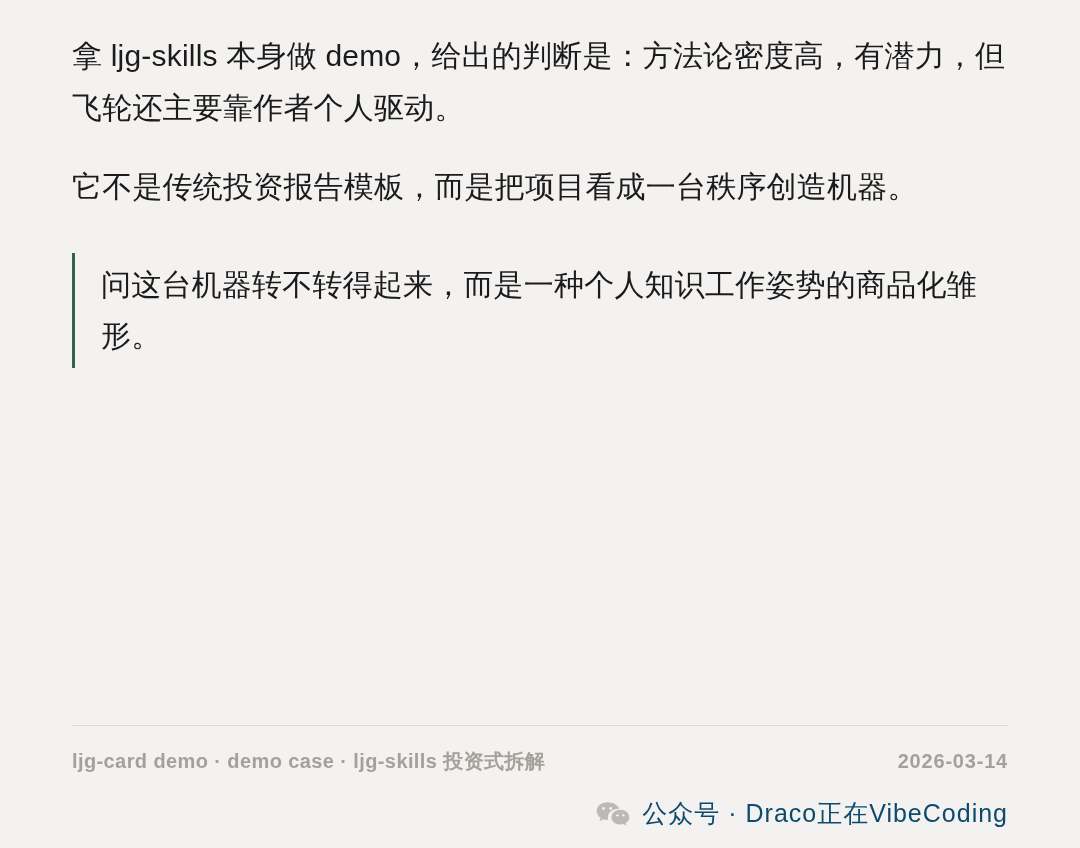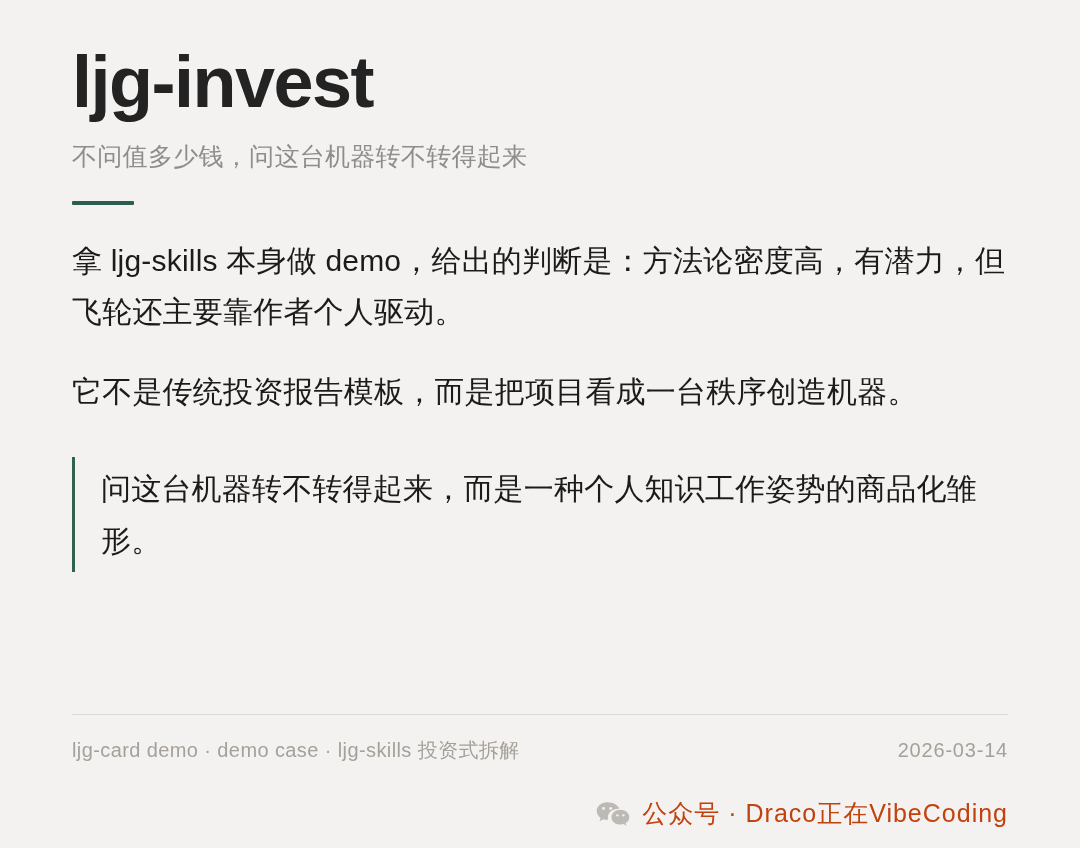--- a/index.html
+++ b/index.html
@@ -81,21 +81,22 @@
     line-height: 1.72;
     color: #1b1b1b;
     letter-spacing: 0.2px;
   }
 
   
   .footer {
     position: absolute;
     left: 72px;
     right: 72px;
-    bottom: 84px;
+    bottom: 73px;
+    font-weight: bold;
   }
   .footer-divider {
     height: 1px;
     background: #dcd9d6;
     width: 100%;
   }
   .footer-row {
     display: flex;
     align-items: baseline;
     justify-content: space-between;
@@ -123,35 +124,30 @@
     align-items: center;
     gap: 12px;
   }
   .wechat-icon {
     width: 34px;
     height: 26px;
     display: block;
   }
   .watermark-text {
     font-size: 25px;
-    color: #c2410c;
+    color: #0c4a6e;
     letter-spacing: 1px;
     white-space: nowrap;
   }
 </style>
 </head>
 <body>
 
 <div class="card">
 
-  <div class="header">
-    <h1 class="title">ljg-invest</h1>
-    <p class="subtitle">不问值多少钱，问这台机器转不转得起来</p>
-    <div class="accent-rule"></div>
-  </div>
 
   <div class="body-block">
     <p class="para">拿 ljg-skills 本身做 demo，给出的判断是：方法论密度高，有潜力，但飞轮还主要靠作者个人驱动。</p>
     <p class="para">它不是传统投资报告模板，而是把项目看成一台秩序创造机器。</p>
 
     <blockquote class="quote">
       <p class="quote-text">问这台机器转不转得起来，而是一种个人知识工作姿势的商品化雏形。</p>
     </blockquote>
   </div>
 

